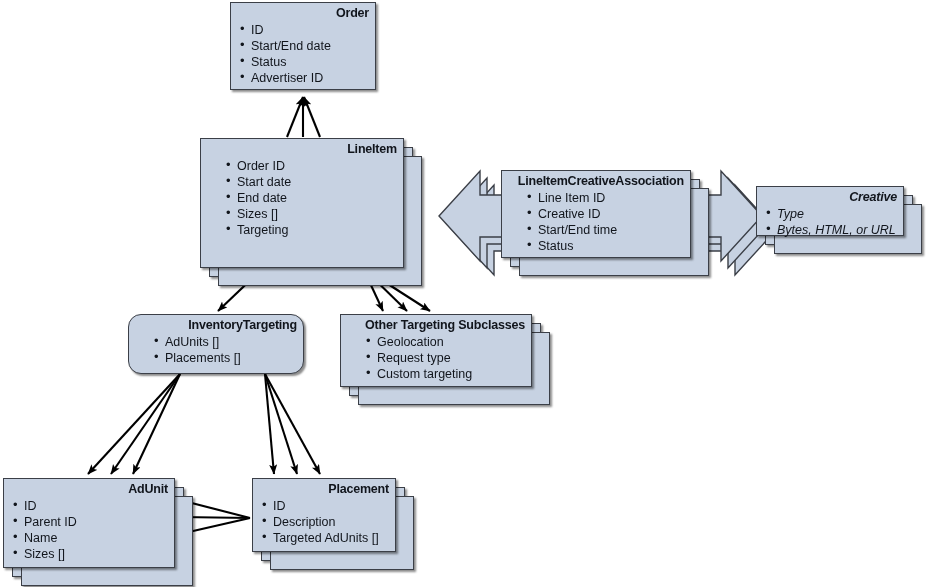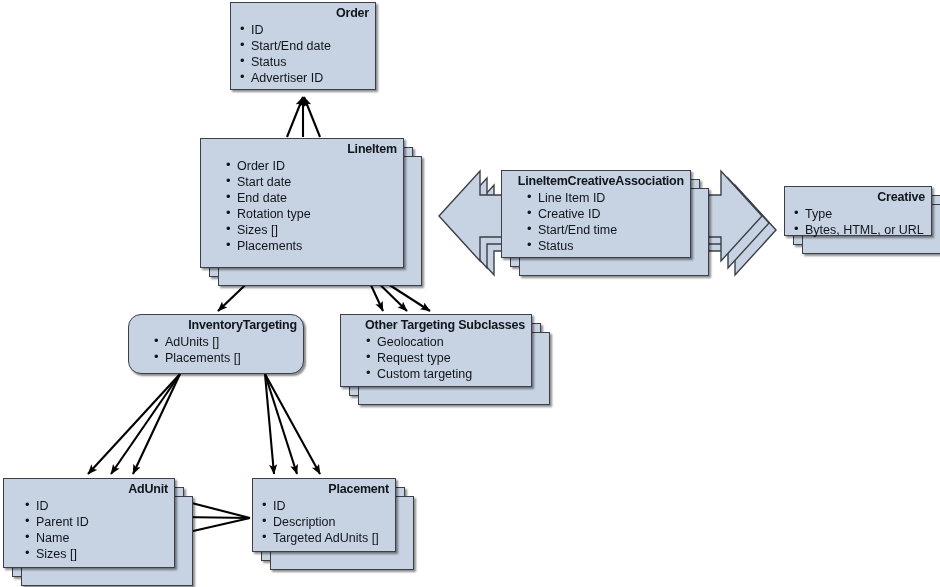--- a/index.html
+++ b/index.html
@@ -170,43 +170,42 @@
       <div class="node" style="left: 200px; top: 138px; width: 204px; height: 130px;">
         <div class="sheet" style="left: 18px; top: 18px; width: 204px; height: 130px; z-index: 2;"></div>
         <div class="sheet" style="left: 9px; top: 9px; width: 204px; height: 130px; z-index: 1;"></div>
         <div class="sheet front" style="left: 0px; top: 0px; width: 204px; height: 130px;">
           <div class="body">
             <div class="title">LineItem</div>
             <ul class="attrs indent">
               <li>Order ID</li>
               <li>Start date</li>
               <li>End date</li>
-              <li>Rotation type</li>
               <li>Sizes []</li>
-              <li>Placements</li>
+              <li>Targeting</li>
             </ul>
           </div>
         </div>
       </div>
       <div class="node" style="left: 501px; top: 170px; width: 190px; height: 88px;">
         <div class="sheet" style="left: 18px; top: 18px; width: 190px; height: 88px; z-index: 2;"></div>
         <div class="sheet" style="left: 9px; top: 9px; width: 190px; height: 88px; z-index: 1;"></div>
         <div class="sheet front" style="left: 0px; top: 0px; width: 190px; height: 88px;">
           <div class="body">
             <div class="title">LineItemCreativeAssociation</div>
             <ul class="attrs indent">
               <li>Line Item ID</li>
               <li>Creative ID</li>
               <li>Start/End time</li>
               <li>Status</li>
             </ul>
           </div>
         </div>
       </div>
-      <div class="node" style="left: 784px; top: 186px; width: 148px; height: 50px;">
+      <div class="node" style="left: 756px; top: 186px; width: 148px; height: 50px; font-style: italic;">
         <div class="sheet" style="left: 18px; top: 18px; width: 148px; height: 50px; z-index: 2;"></div>
         <div class="sheet" style="left: 9px; top: 9px; width: 148px; height: 50px; z-index: 1;"></div>
         <div class="sheet front" style="left: 0px; top: 0px; width: 148px; height: 50px;">
           <div class="body">
             <div class="title">Creative</div>
             <ul class="attrs">
               <li>Type</li>
               <li>Bytes, HTML, or URL</li>
             </ul>
           </div>
@@ -233,21 +232,21 @@
               <li>Geolocation</li>
               <li>Request type</li>
               <li>Custom targeting</li>
             </ul>
           </div>
         </div>
       </div>
       <div class="node" style="left: 3px; top: 478px; width: 172px; height: 90px;">
         <div class="sheet" style="left: 18px; top: 18px; width: 172px; height: 90px; z-index: 2;"></div>
         <div class="sheet" style="left: 9px; top: 9px; width: 172px; height: 90px; z-index: 1;"></div>
-        <div class="sheet front" style="left: 0px; top: 0px; width: 172px; height: 90px; padding-left: 12px;">
+        <div class="sheet front" style="left: 0px; top: 0px; width: 172px; height: 90px;">
           <div class="body">
             <div class="title">AdUnit</div>
             <ul class="attrs">
               <li>ID</li>
               <li>Parent ID</li>
               <li>Name</li>
               <li>Sizes []</li>
             </ul>
           </div>
         </div>

